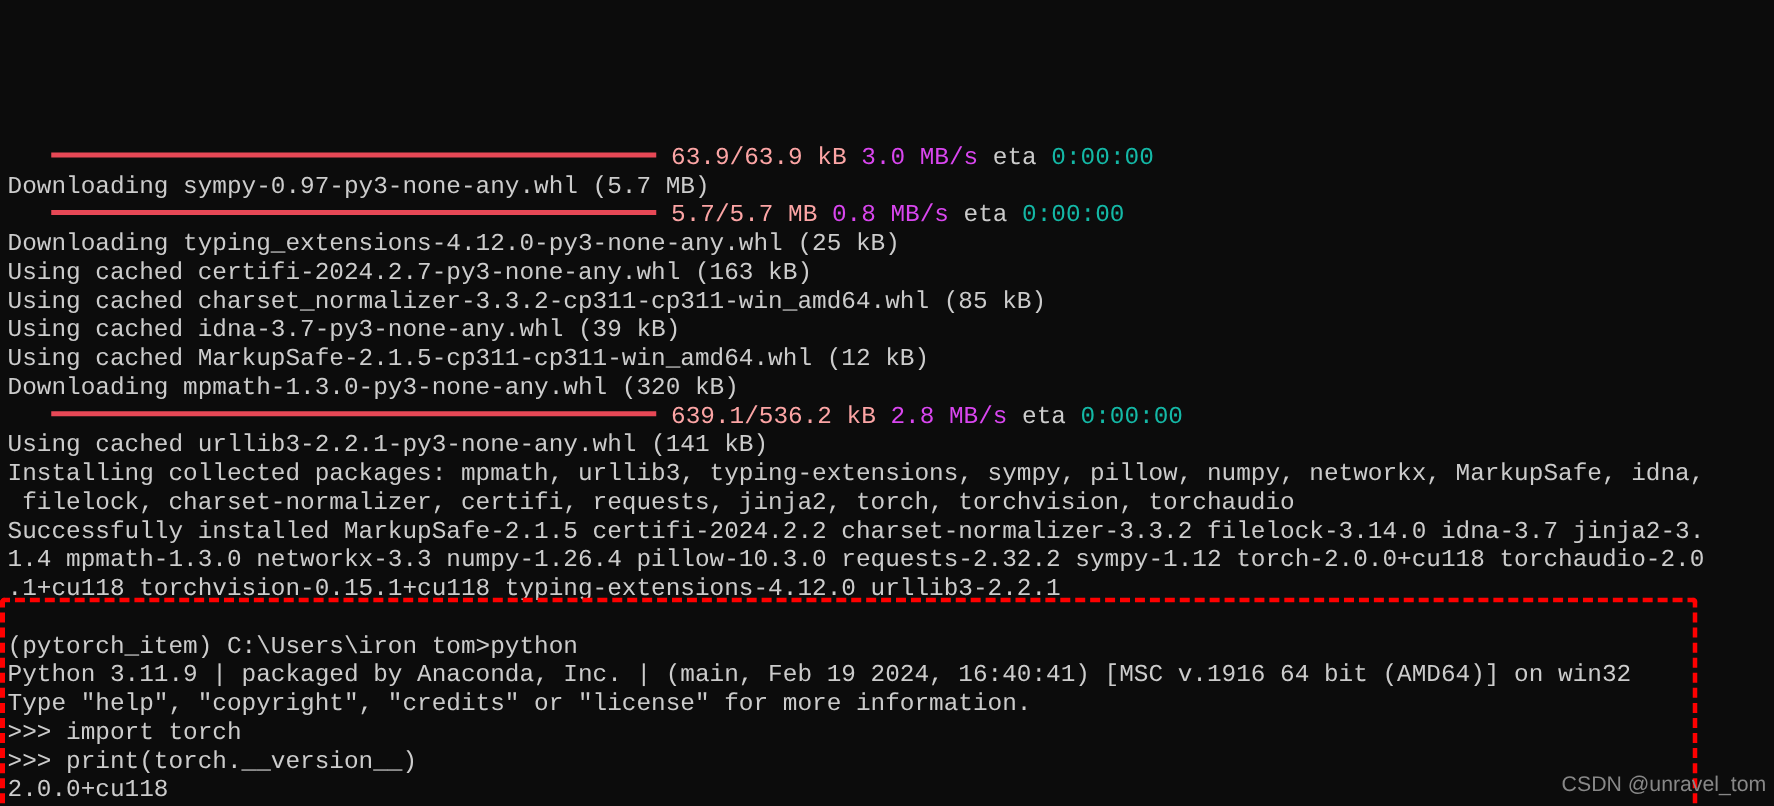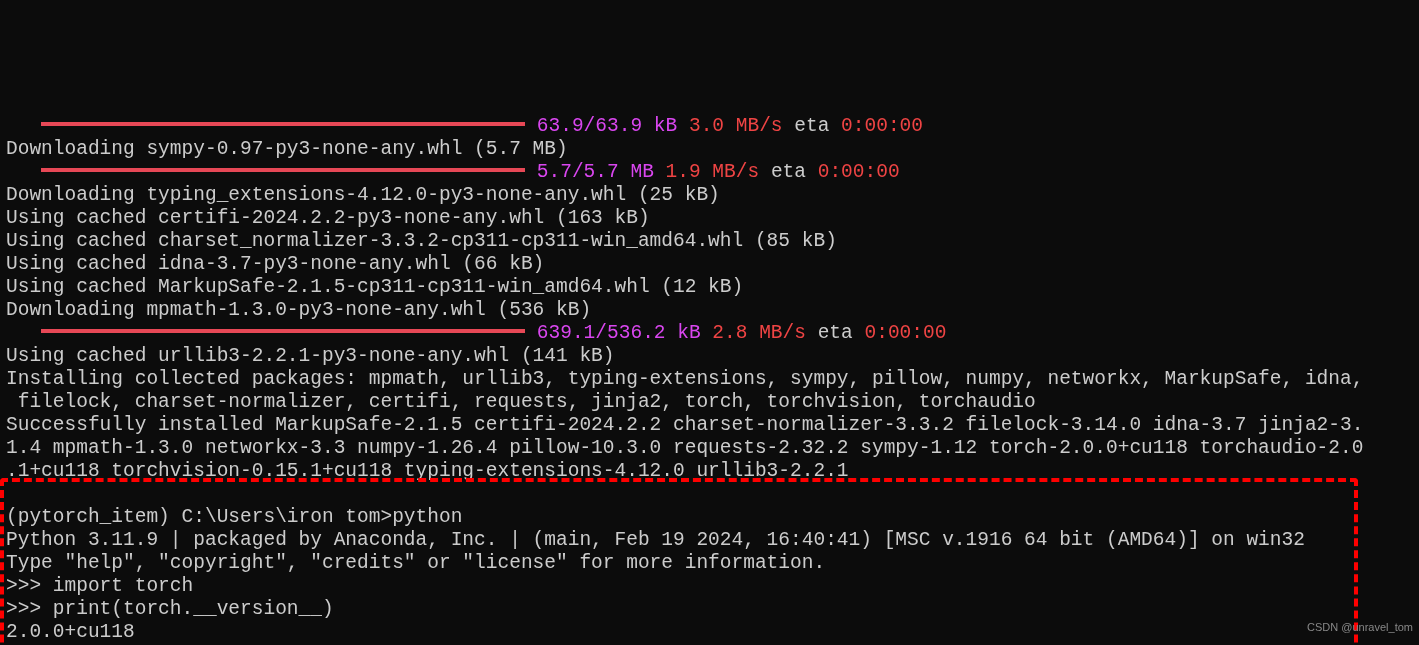--- a/index.html
+++ b/index.html
@@ -6,23 +6,23 @@
     margin:0;padding:0;
     width:1419px;height:645px;
     background:#0c0c0c;
     font-family:Consolas,'Courier New',monospace;
     font-size:19.5px;
     line-height:23px;
     color:#cccccc;
     overflow:hidden;
     white-space:pre;
   }
-  .green{color:#d946ef;}
-  .red{color:#ef4444;}
-  .cyan{color:#ef4444;}
+  .green{color:#fca5a5;}
+  .red{color:#d946ef;}
+  .cyan{color:#14b8a6;}
   .bar{
     display:inline-block;
     height:4px;
     vertical-align:middle;
     margin-bottom:4px;
   }
   .bar-fg{background:#e74856;}
   .highlight-box{
     position:absolute;
     left:0px;
@@ -32,40 +32,40 @@
     border:4px dashed #ff0000;
     border-radius:4px;
     pointer-events:none;
     box-sizing:border-box;
   }
   .watermark{
     position:absolute;
     right:6px;
     bottom:6px;
     color:#888;
-    font-size:11px;
+    font-size:17px;
     font-family:Arial,Helvetica,sans-serif;
     white-space:nowrap;
   }
   .term{position:relative;padding:0 6px;}
 </style>
 </head>
 <body>
 
 
 
 <div class="term"><span>   <span class="bar bar-fg" style="width:484px"></span> <span class="green">63.9/63.9 kB</span> <span class="red">3.0 MB/s</span> <span>eta</span> <span class="cyan">0:00:00</span></span>
 <span>Downloading sympy-0.97-py3-none-any.whl (5.7 MB)</span>
-<span>   <span class="bar bar-fg" style="width:484px"></span> <span class="green">5.7/5.7 MB</span> <span class="red">1.9 MB/s</span> <span>eta</span> <span class="cyan">0:00:00</span></span>
+<span>   <span class="bar bar-fg" style="width:484px"></span> <span class="green">5.7/5.7 MB</span> <span class="red">0.8 MB/s</span> <span>eta</span> <span class="cyan">0:00:00</span></span>
 <span>Downloading typing_extensions-4.12.0-py3-none-any.whl (25 kB)</span>
-<span>Using cached certifi-2024.2.2-py3-none-any.whl (163 kB)</span>
+<span>Using cached certifi-2024.2.7-py3-none-any.whl (163 kB)</span>
 <span>Using cached charset_normalizer-3.3.2-cp311-cp311-win_amd64.whl (85 kB)</span>
-<span>Using cached idna-3.7-py3-none-any.whl (66 kB)</span>
+<span>Using cached idna-3.7-py3-none-any.whl (39 kB)</span>
 <span>Using cached MarkupSafe-2.1.5-cp311-cp311-win_amd64.whl (12 kB)</span>
-<span>Downloading mpmath-1.3.0-py3-none-any.whl (536 kB)</span>
+<span>Downloading mpmath-1.3.0-py3-none-any.whl (320 kB)</span>
 <span>   <span class="bar bar-fg" style="width:484px"></span> <span class="green">639.1/536.2 kB</span> <span class="red">2.8 MB/s</span> <span>eta</span> <span class="cyan">0:00:00</span></span>
 <span>Using cached urllib3-2.2.1-py3-none-any.whl (141 kB)</span>
 <span>Installing collected packages: mpmath, urllib3, typing-extensions, sympy, pillow, numpy, networkx, MarkupSafe, idna,
  filelock, charset-normalizer, certifi, requests, jinja2, torch, torchvision, torchaudio</span>
 <span>Successfully installed MarkupSafe-2.1.5 certifi-2024.2.2 charset-normalizer-3.3.2 filelock-3.14.0 idna-3.7 jinja2-3.
 1.4 mpmath-1.3.0 networkx-3.3 numpy-1.26.4 pillow-10.3.0 requests-2.32.2 sympy-1.12 torch-2.0.0+cu118 torchaudio-2.0
 .1+cu118 torchvision-0.15.1+cu118 typing-extensions-4.12.0 urllib3-2.2.1</span>
 <span></span>
 <span>(pytorch_item) C:\Users\iron tom&gt;python</span>
 <span>Python 3.11.9 | packaged by Anaconda, Inc. | (main, Feb 19 2024, 16:40:41) [MSC v.1916 64 bit (AMD64)] on win32</span>

